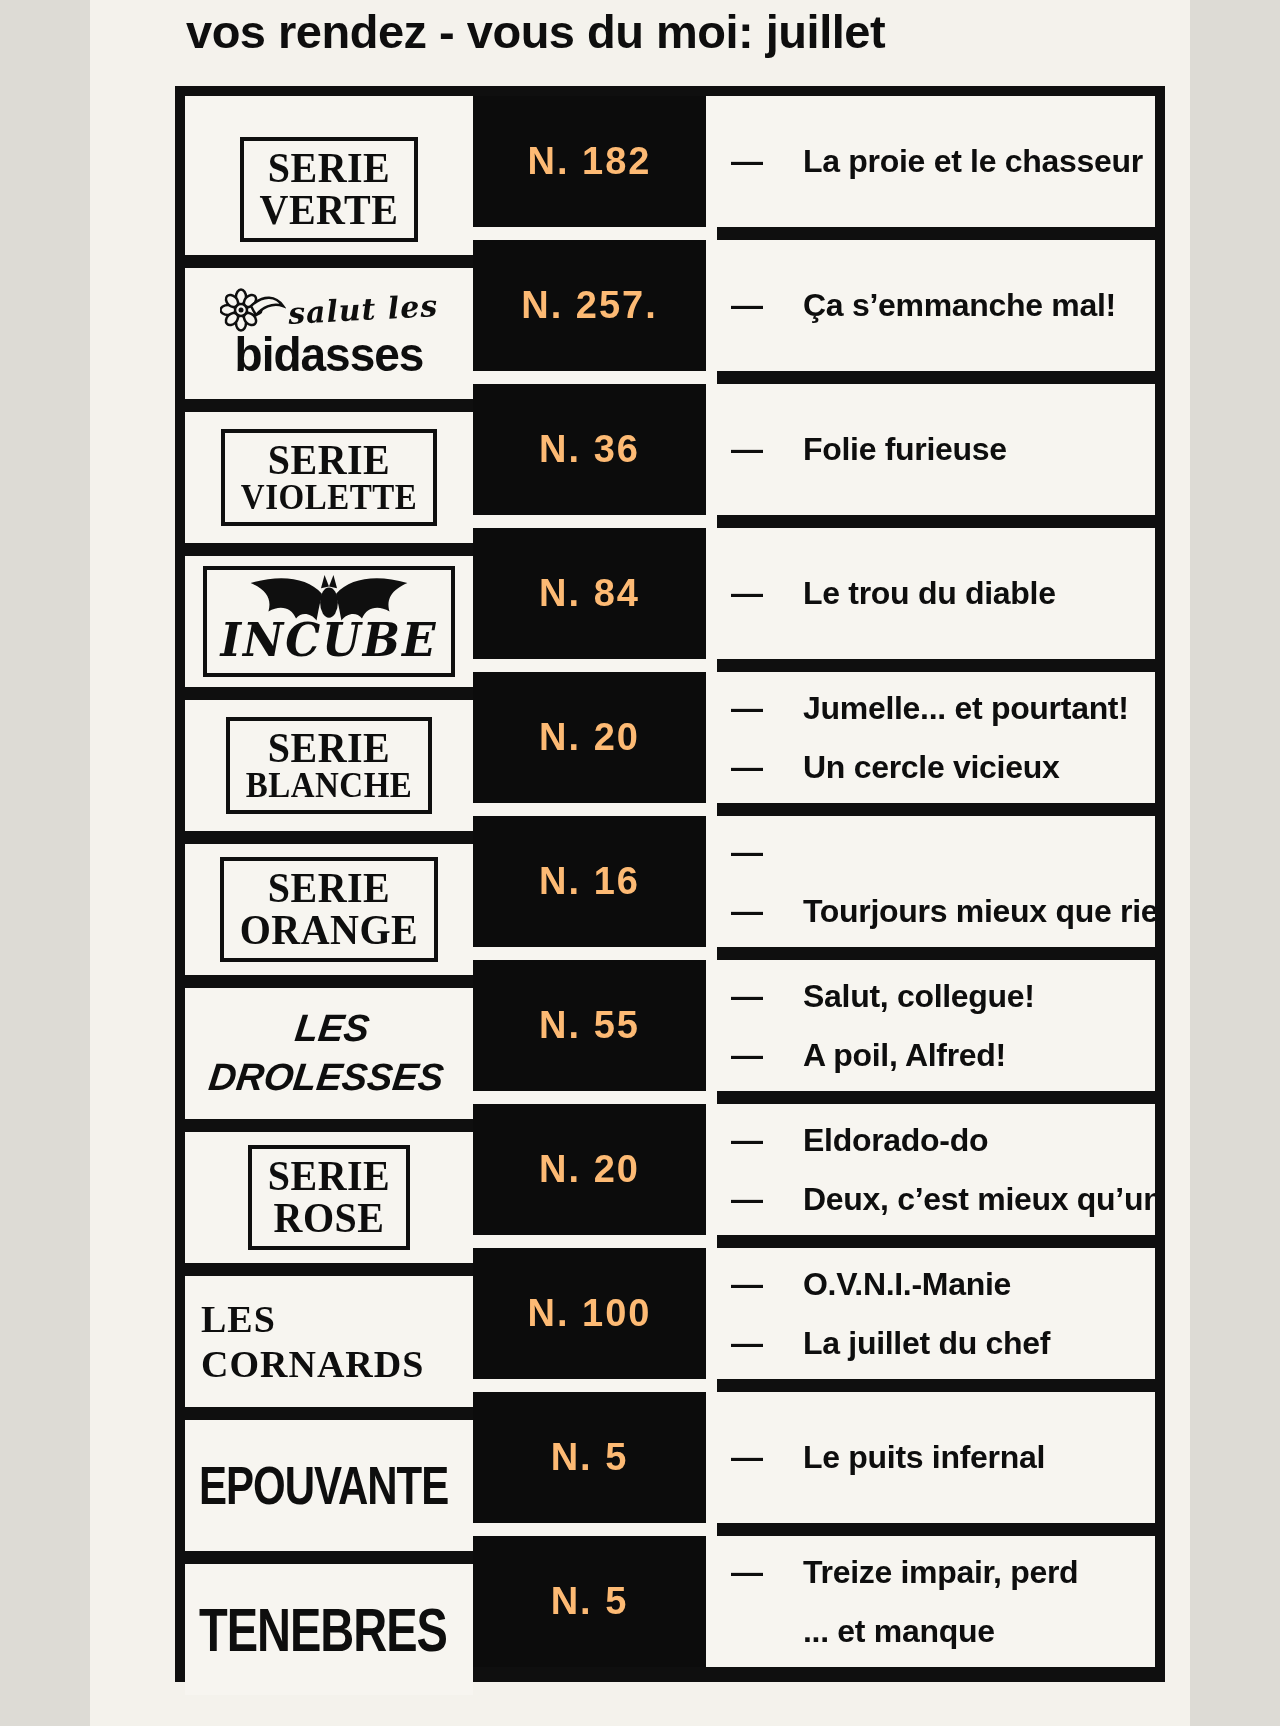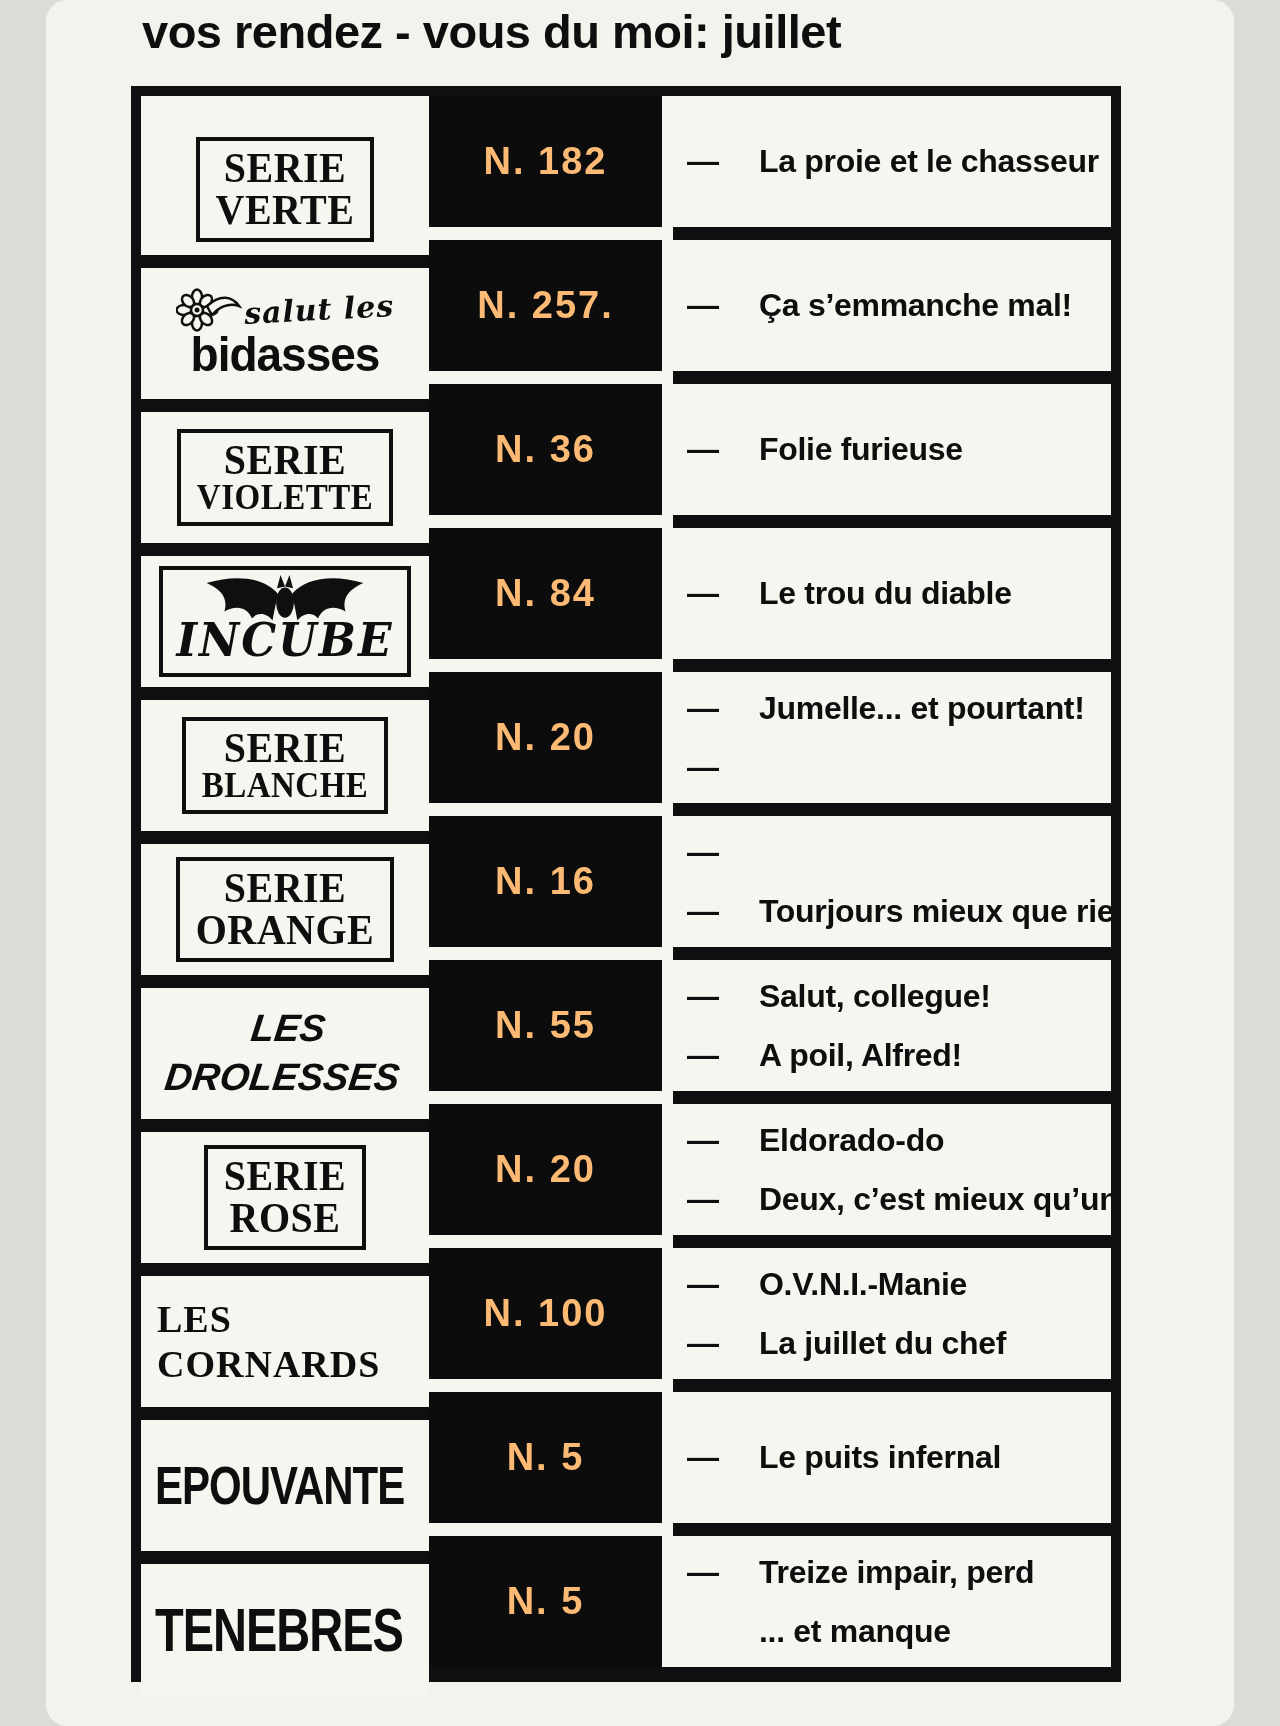--- a/index.html
+++ b/index.html
@@ -1,17 +1,17 @@
 <!DOCTYPE html>
 <html><head>
 <meta charset="utf-8">
 <style>
   html,body{margin:0;padding:0;background:#dddbd5;}
-  .page{position:relative;width:1188px;height:1726px;margin:0 auto;background:#f4f2ec;
-        font-family:"Liberation Sans",sans-serif;color:#0e0e0e;overflow:hidden;border-radius:21px;}
+  .page{position:relative;width:1100px;height:1726px;margin:0 auto;background:#f4f2ec;
+        font-family:"Liberation Sans",sans-serif;color:#0e0e0e;overflow:hidden;}
   .page-title{position:absolute;left:96px;top:4px;font-size:47px;font-weight:bold;
         letter-spacing:-0.5px;white-space:nowrap;}
   .releases-table{position:absolute;left:85px;top:86px;width:990px;box-sizing:border-box;
         border:10px solid #0f0f0f;border-bottom-width:15px;background:#f7f5f0;}
   .row{display:flex;height:144px;}
   .row:last-child{height:131px;}
   .row > div{box-sizing:border-box;height:100%;}
   .logo-cell{width:288px;display:flex;align-items:center;justify-content:center;
         border-bottom:13px solid #0f0f0f;background:#f7f5f0;overflow:hidden;margin-top:28px;}
   .num-cell{width:244px;background:#0c0c0c;color:#fdba74;display:flex;align-items:center;
@@ -162,20 +162,21 @@
     <div class="num-cell">
           <span>N. 20</span>
         </div>
     <div class="title-cell">
           <div class="title-line">
             <span class="title-dash">—</span>
             <span class="title-text">Jumelle... et pourtant!</span>
           </div>
           <div class="title-line">
             <span class="title-dash">—</span>
+            <span class="title-text">Un cercle vicieux</span>
           </div>
         </div>
   </div>
 
   <div class="row">
     <div class="logo-cell">
           <div class="logo-box">
             <div class="logo-line">SERIE</div>
             <div class="logo-line">ORANGE</div>
           </div>

